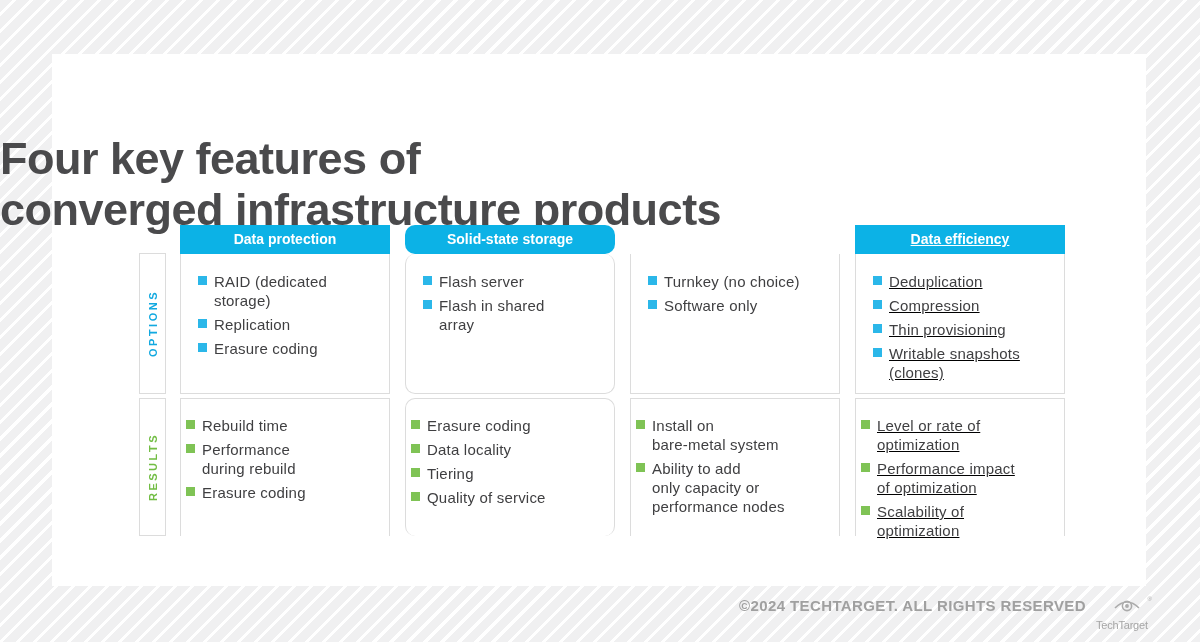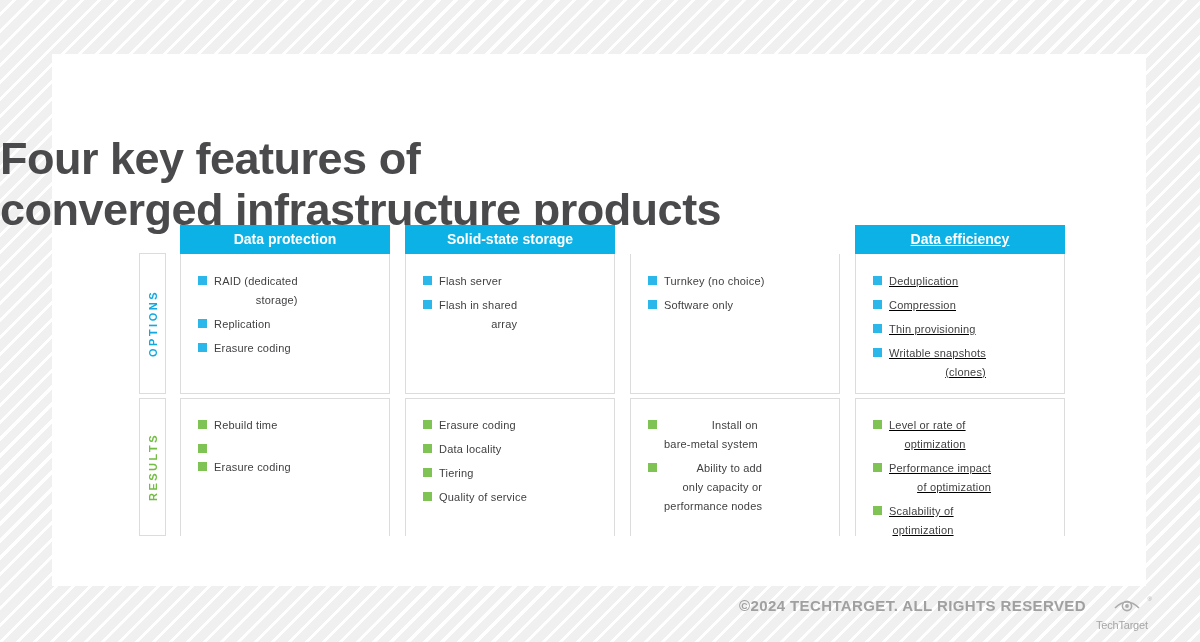--- a/index.html
+++ b/index.html
@@ -32,50 +32,50 @@
   .vbox.options { top: 253px; height: 141px; }
   .vbox.results { top: 398px; height: 138px; }
   .vlabel {
     writing-mode: vertical-rl; transform: rotate(180deg);
     font-size: 11px; font-weight: bold; letter-spacing: 2.5px;
   }
   .vlabel.cyan  { color: #12a9e0; }
   .vlabel.green { color: #72bd44; }
 
   
-  .c0 { left: 180px; } .c1 { left: 405px; } .c2 { left: 630px; } .c3 { left: 855px; text-decoration: underline; }
+  .c0 { left: 180px; } .c1 { left: 405px; border-radius: 10px; } .c2 { left: 630px; } .c3 { left: 855px; text-decoration: underline; }
 
   .col-header {
     position: absolute; top: 225px; width: 210px; height: 29px;
     background: #0cb2e6; color: #ffffff;
     font-size: 14px; font-weight: bold; text-align: center; line-height: 29px;
   }
   .cell {
     position: absolute; width: 210px; background: #ffffff;
   }
   .cell.options-cell {
     top: 254px; height: 140px;
     border-left: 1px solid #dcdcdc; border-right: 1px solid #dcdcdc; border-bottom: 1px solid #dcdcdc;
     padding: 18px 10px 0 17px;
   }
   .cell.results-cell {
     top: 398px; height: 138px;
     border-left: 1px solid #dcdcdc; border-right: 1px solid #dcdcdc; border-top: 1px solid #dcdcdc;
-    padding: 17px 6px 0 17px;
+    padding: 17px 6px 0 5px;
   }
 
   .item { display: flex; margin-bottom: 5px; }
   .bullet {
     flex: none; width: 9px; height: 9px; margin: 4px 7px 0 0;
   }
   .bullet.cyan  { background: #2bb7e9; }
   .bullet.green { background: #7fc355; }
   .item-text {
-    font-size: 11px; line-height: 19px; color: #3f3f41;
-    letter-spacing: 0.2px; white-space: pre-line; text-align: right;
+    font-size: 15px; line-height: 19px; color: #3f3f41;
+    letter-spacing: 0.2px; white-space: pre-line;
   }
 
   
   .footer {
     position: absolute; right: 40px; top: 596px; height: 38px;
     display: flex; align-items: flex-end;
   }
   .copyright {
     font-size: 15px; font-weight: bold; color: #a0a0a0;
     letter-spacing: 0.4px; margin: 0 10px 20px 0;
@@ -167,20 +167,22 @@
     </div>
   </div>
 
   <div class="cell results-cell c0">
     <div class="item">
       <span class="bullet green"></span>
       <span class="item-text">Rebuild time</span>
     </div>
     <div class="item">
       <span class="bullet green"></span>
+      <span class="item-text">Performance
+during rebuild</span>
     </div>
     <div class="item">
       <span class="bullet green"></span>
       <span class="item-text">Erasure coding</span>
     </div>
   </div>
 
   <div class="cell results-cell c1">
     <div class="item">
       <span class="bullet green"></span>

